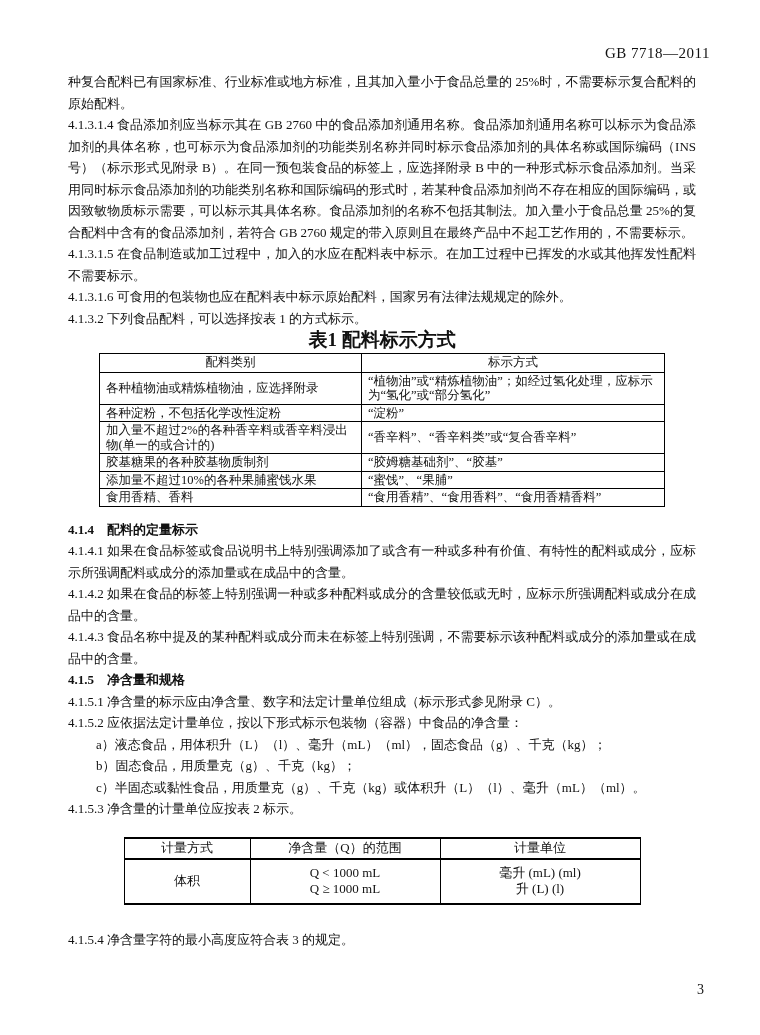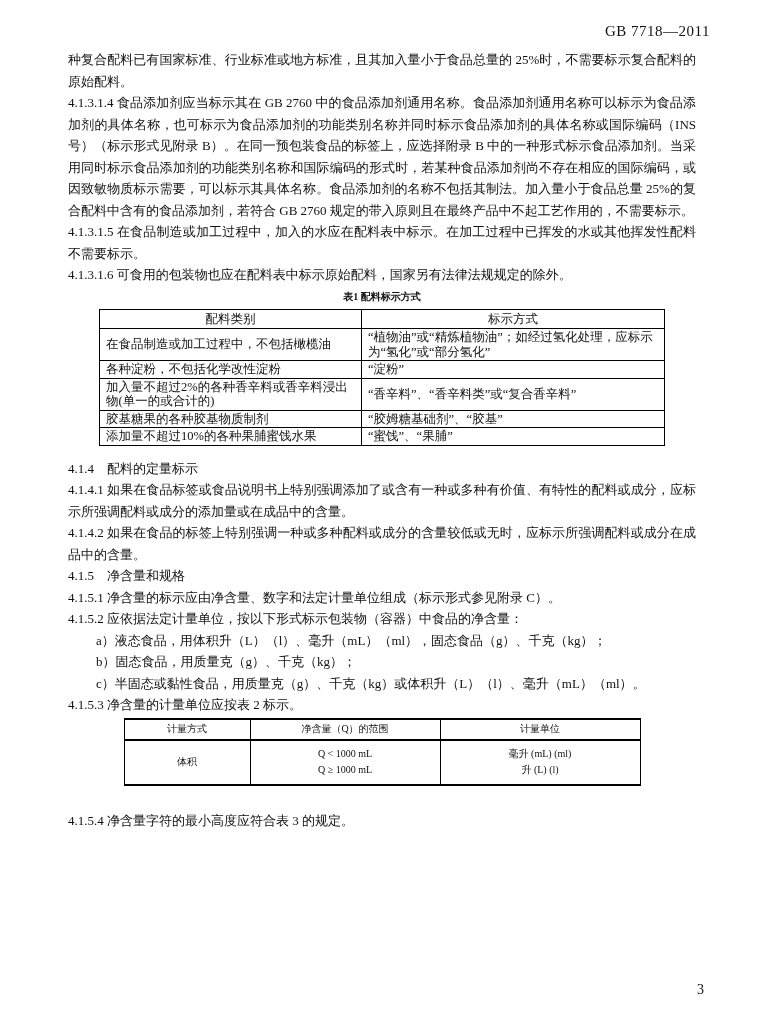--- a/index.html
+++ b/index.html
@@ -8,44 +8,44 @@
     width: 760px;
     height: 1035px;
     margin: 0 auto;
     background: #ffffff;
     font-family: "Liberation Serif", "DejaVu Serif", serif;
     color: #111;
     overflow: hidden;
   }
   .content {
     position: absolute;
-    top: 22px;
+    top: 44px;
     left: 68px;
     width: 628px;
   }
   .doc-header {
     text-align: right;
     font-size: 15px;
     line-height: 19px;
     margin: 0 -14px 8px 0;
     letter-spacing: 0.5px;
   }
   .para {
     margin: 0;
     font-size: 13px;
     line-height: 21.5px;
     text-align: justify;
     text-justify: inter-ideograph;
   }
-  .para.heading { font-weight: normal; text-align: left; }
+  .para.heading { font-weight: bold; text-align: left; }
   .para.listitem { padding-left: 28px; text-align: left; }
   .tbl-title {
     font-weight: bold;
     text-align: center;
-    font-size: 10px;
+    font-size: 19px;
     line-height: 21.5px;
     margin: 0;
   }
   table { border-collapse: collapse; table-layout: fixed; }
   .t1 {
     width: 566px;
     margin: 2px auto 12px auto;
     font-size: 12.5px;
   }
   .t1 th, .t1 td {
@@ -53,22 +53,22 @@
     padding: 1px 6px;
     line-height: 14.5px;
     font-weight: normal;
     vertical-align: middle;
   }
   .t1 th { text-align: center; height: 16px; }
   .t1 td { text-align: left; }
   .t1 .c1 { width: 262px; }
   .t2 {
     width: 516px;
-    margin: 2px auto 0 auto;
-    font-size: 10px;
+    margin: 17px auto 0 auto;
+    font-size: 13px;
   }
   .t2 th, .t2 td {
     border: 1px solid #000;
     border-top-width: 2px;
     border-bottom-width: 2px;
     padding: 1px 4px;
     font-weight: normal;
     text-align: center;
     vertical-align: middle;
   }
@@ -90,60 +90,66 @@
 
 <div class="page">
   <div class="content">
 
     <div class="doc-header">GB 7718—2011</div>
 
     <p class="para">种复合配料已有国家标准、行业标准或地方标准，且其加入量小于食品总量的 25%时，不需要标示复合配料的原始配料。</p>
     <p class="para">4.1.3.1.4 食品添加剂应当标示其在 GB 2760 中的食品添加剂通用名称。食品添加剂通用名称可以标示为食品添加剂的具体名称，也可标示为食品添加剂的功能类别名称并同时标示食品添加剂的具体名称或国际编码（INS 号）（标示形式见附录 B）。在同一预包装食品的标签上，应选择附录 B 中的一种形式标示食品添加剂。当采用同时标示食品添加剂的功能类别名称和国际编码的形式时，若某种食品添加剂尚不存在相应的国际编码，或因致敏物质标示需要，可以标示其具体名称。食品添加剂的名称不包括其制法。加入量小于食品总量 25%的复合配料中含有的食品添加剂，若符合 GB 2760 规定的带入原则且在最终产品中不起工艺作用的，不需要标示。</p>
     <p class="para">4.1.3.1.5 在食品制造或加工过程中，加入的水应在配料表中标示。在加工过程中已挥发的水或其他挥发性配料不需要标示。</p>
     <p class="para">4.1.3.1.6 可食用的包装物也应在配料表中标示原始配料，国家另有法律法规规定的除外。</p>
+    <p class="para">4.1.3.2 下列食品配料，可以选择按表 1 的方式标示。</p>
 
     <div class="tbl-title">表1 配料标示方式</div>
     <table class="t1">
       <colgroup>
           <col class="c1">
           <col>
         </colgroup>
       <thead>
         <tr>
           <th>配料类别</th>
           <th>标示方式</th>
         </tr>
       </thead>
       <tbody>
         <tr>
-          <td>在食品制造或加工过程中，不包括橄榄油</td>
+          <td>各种植物油或精炼植物油，应选择附录</td>
           <td>“植物油”或“精炼植物油”；如经过氢化处理，应标示为“氢化”或“部分氢化”</td>
         </tr>
         <tr>
           <td>各种淀粉，不包括化学改性淀粉</td>
           <td>“淀粉”</td>
         </tr>
         <tr>
           <td>加入量不超过2%的各种香辛料或香辛料浸出物(单一的或合计的)</td>
           <td>“香辛料”、“香辛料类”或“复合香辛料”</td>
         </tr>
         <tr>
           <td>胶基糖果的各种胶基物质制剂</td>
           <td>“胶姆糖基础剂”、“胶基”</td>
         </tr>
         <tr>
           <td>添加量不超过10%的各种果脯蜜饯水果</td>
           <td>“蜜饯”、“果脯”</td>
         </tr>
+        <tr>
+          <td>食用香精、香料</td>
+          <td>“食用香精”、“食用香料”、“食用香精香料”</td>
+        </tr>
       </tbody>
     </table>
 
     <p class="para heading">4.1.4　配料的定量标示</p>
     <p class="para">4.1.4.1 如果在食品标签或食品说明书上特别强调添加了或含有一种或多种有价值、有特性的配料或成分，应标示所强调配料或成分的添加量或在成品中的含量。</p>
     <p class="para">4.1.4.2 如果在食品的标签上特别强调一种或多种配料或成分的含量较低或无时，应标示所强调配料或成分在成品中的含量。</p>
+    <p class="para">4.1.4.3 食品名称中提及的某种配料或成分而未在标签上特别强调，不需要标示该种配料或成分的添加量或在成品中的含量。</p>
 
     <p class="para heading">4.1.5　净含量和规格</p>
     <p class="para">4.1.5.1 净含量的标示应由净含量、数字和法定计量单位组成（标示形式参见附录 C）。</p>
     <p class="para">4.1.5.2 应依据法定计量单位，按以下形式标示包装物（容器）中食品的净含量：</p>
     <p class="para listitem">a）液态食品，用体积升（L）（l）、毫升（mL）（ml），固态食品（g）、千克（kg）；</p>
     <p class="para listitem">b）固态食品，用质量克（g）、千克（kg）；</p>
     <p class="para listitem">c）半固态或黏性食品，用质量克（g）、千克（kg）或体积升（L）（l）、毫升（mL）（ml）。</p>
     <p class="para">4.1.5.3 净含量的计量单位应按表 2 标示。</p>
 
     <table class="t2">

